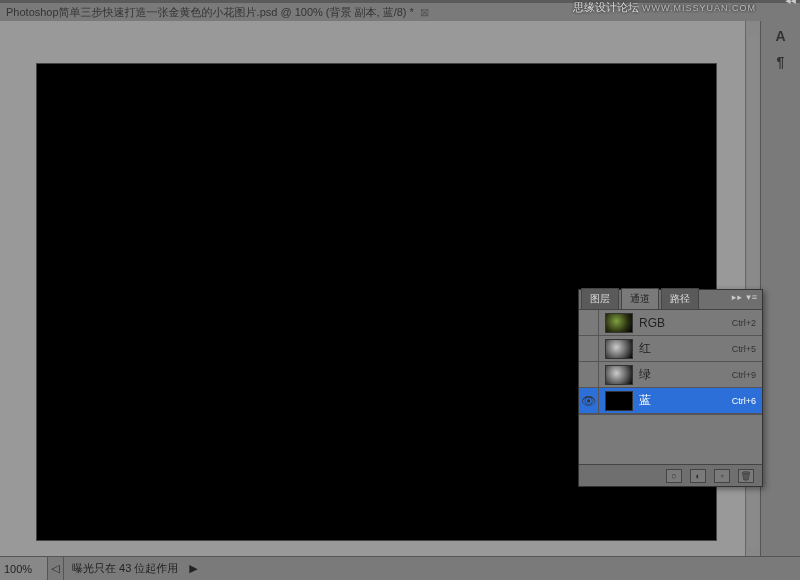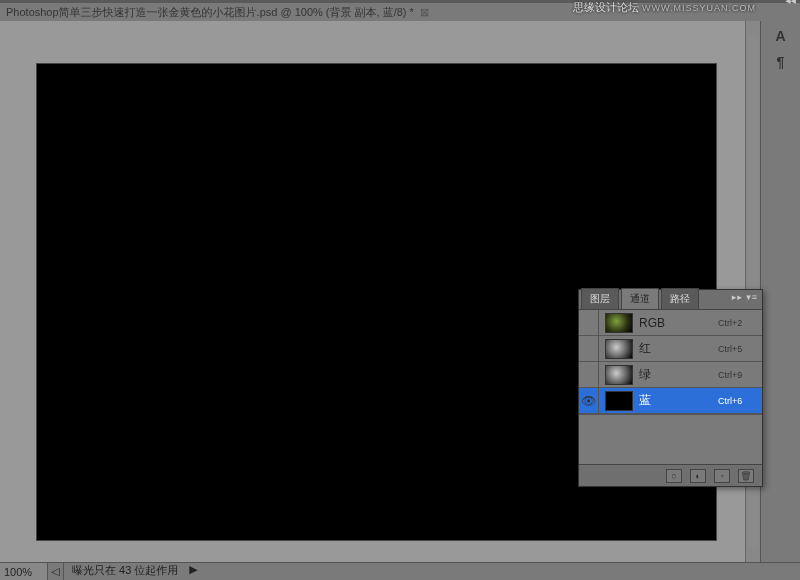--- a/index.html
+++ b/index.html
@@ -22,26 +22,26 @@
 .ch-list{background:#7a7a7a;max-height:120px;overflow-y:auto}
 .ch-row{height:26px;display:flex;align-items:center;border-bottom:1px solid #555;cursor:pointer}
 .ch-row.sel{background:#2d6fd8;color:#fff}
 .ch-row .vis{width:20px;height:100%;border-right:1px solid #555;display:flex;align-items:center;justify-content:center;font-size:12px;color:#333}
 .ch-row .thumb{width:28px;height:20px;margin:0 6px;border:1px solid #333;background:#000;background-size:cover}
 .ch-row .thumb.rgb{background:radial-gradient(circle at 40% 40%,#7fa040 0,#2a3010 60%,#000 100%)}
 .ch-row .thumb.gray{background:radial-gradient(circle at 40% 40%,#ccc 0,#555 60%,#000 100%)}
 .ch-row .thumb.black{background:#000}
 .ch-row .name{flex:1;color:#222;font-size:12px}
 .ch-row.sel .name{color:#fff}
-.ch-row .sc{width:44px;text-align:left;padding-right:6px;font-size:9px;color:#333}
+.ch-row .sc{width:44px;text-align:right;padding-right:6px;font-size:9px;color:#333}
 .ch-row.sel .sc{color:#fff}
 .panel-spacer{height:50px;background:#7a7a7a;border-top:1px solid #555}
 .panel-footer{height:22px;background:#6f6f6f;border-top:1px solid #444;display:flex;justify-content:flex-end;align-items:center;gap:8px;padding:0 8px}
 .panel-footer .ico{width:16px;height:14px;border:1px solid #444;background:#7a7a7a;font-size:9px;display:flex;align-items:center;justify-content:center;color:#333;cursor:pointer}
-.statusbar{position:absolute;bottom:0;left:0;right:0;height:18px;background:#7a7a7a;border-top:1px solid #555;display:flex;font-size:10px;color:#222}
+.statusbar{position:absolute;bottom:0;left:0;right:0;height:24px;background:#7a7a7a;border-top:1px solid #555;display:flex;align-items:center;font-size:10px;color:#222}
 .statusbar .zoom{width:48px;padding:0 4px;border-right:1px solid #555;background:#888;height:100%;display:flex;align-items:center}
 .statusbar .arrow{width:16px;text-align:center;border-right:1px solid #555;height:100%;display:flex;align-items:center;justify-content:center;cursor:pointer}
 .statusbar .info{padding:0 8px;flex:0 0 auto}
 .statusbar .play{width:14px;text-align:center;cursor:pointer}
 .vscroll{position:absolute;right:40px;top:21px;bottom:18px;width:15px;background:#888;border-left:1px solid #666}
 .vscroll .track{position:absolute;top:14px;bottom:14px;left:2px;right:2px;background:#8a8a8a}
 </style>
 </head>
 <body>
 

